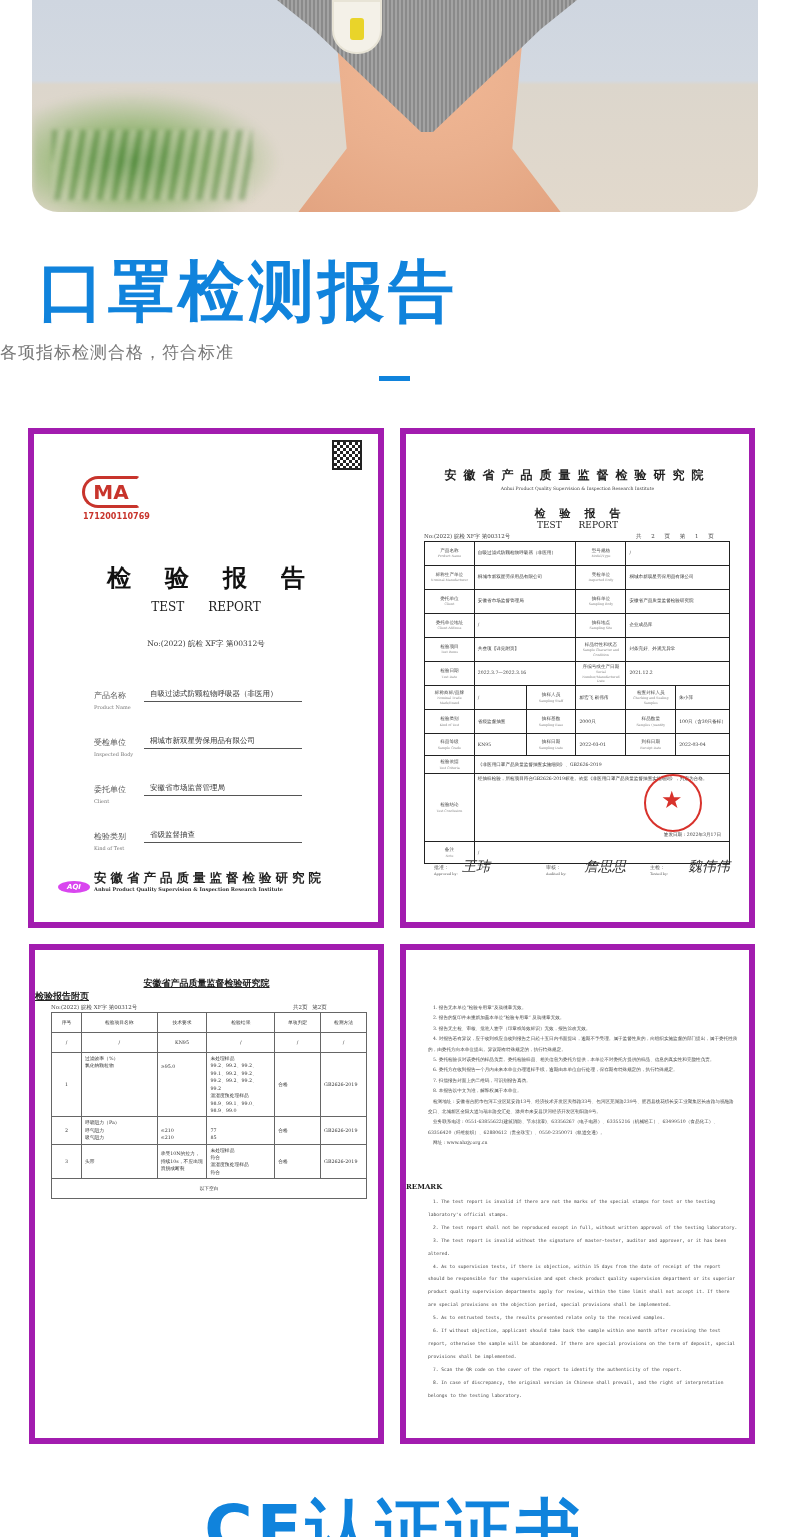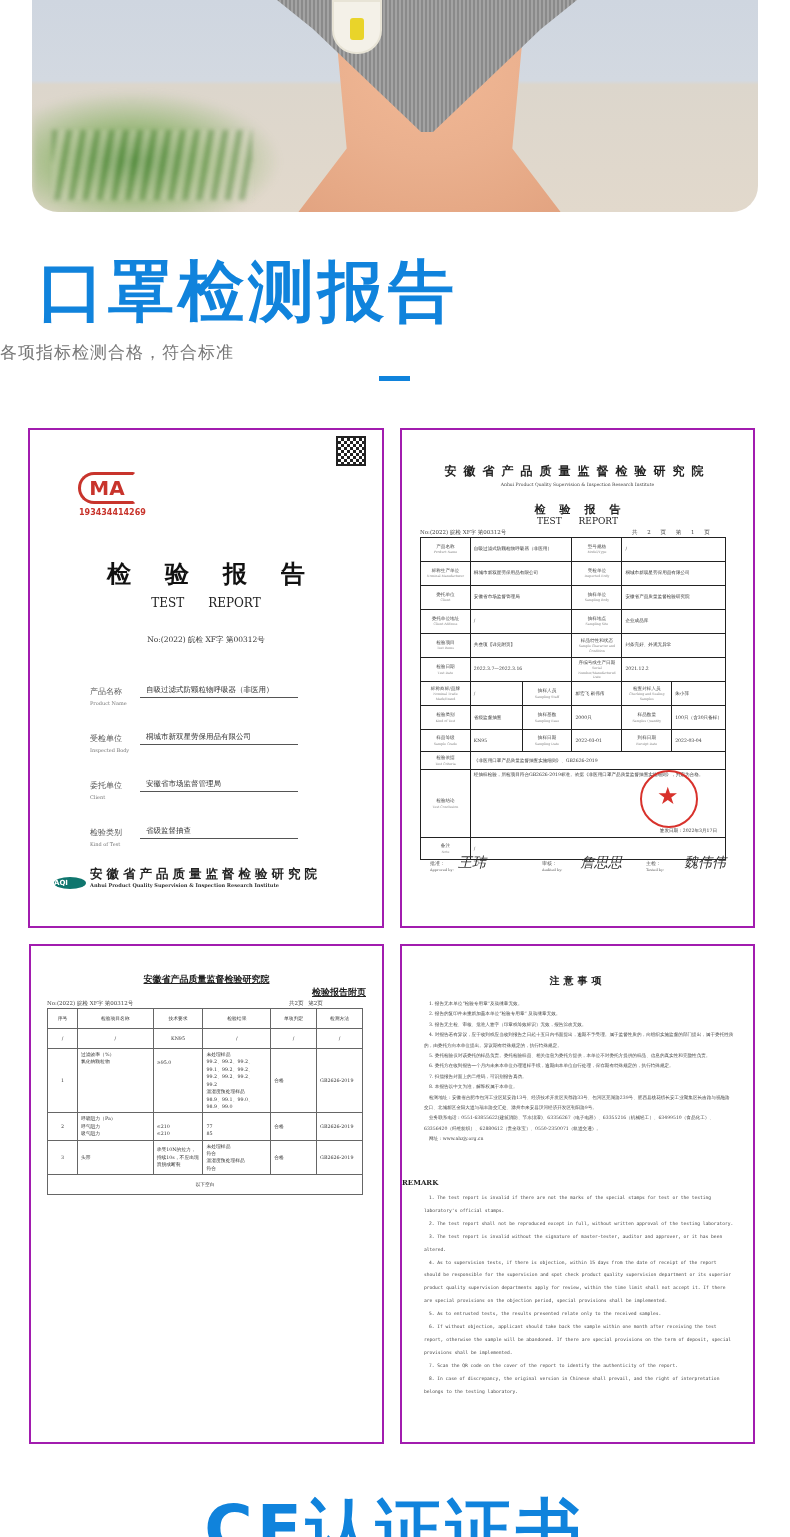--- a/index.html
+++ b/index.html
@@ -24,40 +24,40 @@
   .hero .valve-y { position: absolute; left: 318px; top: 18px; width: 14px; height: 22px; background: #e9d42a; border-radius: 3px; }
 
   
   .title { position: absolute; left: 0; width: 790px; top: 252px; text-align: left; font-size: 66px; font-weight: bold; color: #1083dc; letter-spacing: 4px; line-height: 80px; font-family: "DejaVu Sans", sans-serif; margin-left: 38px; }
   .subtitle { position: absolute; left: 0; width: 790px; top: 341px; font-size: 17px; color: #777; letter-spacing: 1px; }
   .accent-bar { position: absolute; left: 379px; top: 376px; width: 31px; height: 5px; background: #1083dc; }
 
   .cta-title { position: absolute; left: 0; width: 790px; top: 1490px; text-align: center; font-size: 66px; font-weight: bold; color: #1083dc; letter-spacing: 4px; line-height: 80px; }
 
   
-  .card { position: absolute; background: #fff; border: 2px solid #a21caf; overflow: hidden; font-family: "DejaVu Serif", serif; color: #333; }
+  .card { position: absolute; background: #fff; border: 6px solid #a21caf; overflow: hidden; font-family: "DejaVu Serif", serif; color: #333; }
   .c1 { left: 28px; top: 428px; width: 356px; height: 500px; }
   .c2 { left: 400px; top: 428px; width: 355px; height: 500px; }
   .c3 { left: 29px; top: 944px; width: 355px; height: 500px; }
   .c4 { left: 400px; top: 944px; width: 355px; height: 500px; }
 
   
   .qr { position: absolute; right: 16px; top: 6px; width: 30px; height: 30px;
     background: repeating-conic-gradient(#222 0 25%, #fff 0 50%) 0 0/6px 6px; border: 2px solid #222; }
   .cma { position: absolute; left: 48px; top: 42px; width: 58px; height: 32px; border: 3px solid #c8342c; border-radius: 18px 4px 4px 18px; border-right-color: transparent;
      color: #c8342c; font-weight: bold; font-size: 20px; line-height: 26px; text-align: center; font-family: "DejaVu Sans", sans-serif; }
   .cma-no { position: absolute; left: 49px; top: 78px; font-size: 8px; font-weight: bold; color: #c8342c; font-family: "DejaVu Sans", sans-serif; }
   .cov-title { position: absolute; left: 0; right: 0; top: 128px; text-align: center; font-size: 24px; font-weight: bold; letter-spacing: 34px; padding-left: 34px; color: #111; font-family: "DejaVu Sans", sans-serif; }
   .cov-sub { position: absolute; left: 0; right: 0; top: 166px; text-align: center; font-size: 12px; word-spacing: 20px; color: #222; }
   .cov-no { position: absolute; left: 0; right: 0; top: 205px; text-align: center; font-size: 7.5px; color: #333; }
   .field { position: absolute; left: 60px; width: 250px; }
   .field .lbl { position: absolute; left: 0; top: 0; font-size: 8px; color: #555; }
   .field .lbl-en { position: absolute; left: 0; top: 14px; font-size: 5px; color: #777; }
   .field .val { position: absolute; left: 50px; top: -1px; width: 158px; border-bottom: 1px solid #555; font-size: 7.5px; padding: 0 0 2px 6px; color: #333; white-space: nowrap; }
-  .inst-logo { position: absolute; left: 24px; top: 447px; width: 32px; height: 12px; border-radius: 50%; background: #0f766e; color: #fff; font-size: 7px; font-weight: bold; text-align: left; line-height: 12px; font-family: "DejaVu Sans", sans-serif; }
+  .inst-logo { position: absolute; left: 24px; top: 447px; width: 32px; height: 12px; border-radius: 50%; background: #d946ef; color: #fff; font-size: 7px; font-weight: bold; text-align: center; line-height: 12px; font-style: italic; font-family: "DejaVu Sans", sans-serif; }
   .inst-cn { position: absolute; left: 60px; top: 436px; font-size: 12.5px; letter-spacing: 4px; color: #222; font-family: "DejaVu Sans", sans-serif; font-weight: bold; }
   .inst-en { position: absolute; left: 60px; top: 452px; font-size: 5px; font-weight: bold; color: #333; }
 
   
   .rp-cn { position: absolute; left: 0; right: 0; top: 33px; text-align: center; font-size: 12px; font-weight: bold; letter-spacing: 7px; color: #222; }
   .rp-en { position: absolute; left: 0; right: 0; top: 52px; text-align: center; font-size: 4.5px; color: #444; }
   .rp-title { position: absolute; left: 0; right: 0; top: 72px; text-align: center; font-size: 11px; font-weight: bold; letter-spacing: 14px; padding-left: 14px; color: #222; }
   .rp-title-en { position: absolute; left: 0; right: 0; top: 86px; text-align: center; font-size: 9px; word-spacing: 14px; color: #222; }
   .rp-no { position: absolute; left: 18px; top: 99px; font-size: 5.5px; color: #444; }
   .rp-page { position: absolute; left: 230px; top: 99px; font-size: 5.5px; color: #444; word-spacing: 8px; }
@@ -66,21 +66,21 @@
   table.rp td.k { text-align: center; color: #444; }
   table.rp td.k small { display: block; font-size: 3.2px; color: #888; }
   .stamp { position: absolute; left: 238px; top: 340px; width: 58px; height: 58px; border: 2px solid #d8322c; border-radius: 50%; }
   .stamp .star { position: absolute; left: 15px; top: 12px; font-size: 24px; color: #d8322c; line-height: 24px; }
   .sig-row { position: absolute; left: 28px; top: 430px; width: 300px; font-size: 5px; color: #555; }
   .sig-row span { position: absolute; text-align: right; }
   .sig { font-family: "DejaVu Serif", serif; font-style: italic; font-size: 14px; color: #333; }
 
   
   .ap-cn { position: absolute; left: 0; right: 0; top: 27px; text-align: center; font-size: 9px; font-weight: bold; text-decoration: underline; color: #222; }
-  .ap-title { position: absolute; left: 0; right: 16px; top: 40px; text-align: right; font-size: 9px; font-weight: bold; text-decoration: underline; color: #222; }
+  .ap-title { position: absolute; left: 0; right: 16px; top: 40px; text-align: left; font-size: 9px; font-weight: bold; text-decoration: underline; color: #222; }
   .ap-no { position: absolute; left: 16px; top: 54px; font-size: 5.5px; color: #444; }
   .ap-page { position: absolute; left: 258px; top: 54px; font-size: 5.5px; color: #444; word-spacing: 3px; }
   table.ap { position: absolute; left: 16px; top: 62px; width: 316px; border-collapse: collapse; font-size: 4.8px; color: #333; }
   table.ap td, table.ap th { border: 1px solid #666; padding: 2px 3px; font-weight: normal; line-height: 1.55; vertical-align: middle; }
   table.ap th { height: 20px; text-align: center; }
   table.ap td.c { text-align: center; }
 
   
   .nt-title { position: absolute; left: 0; right: 0; top: 28px; text-align: center; font-size: 10px; font-weight: bold; letter-spacing: 4px; color: #222; font-family: "DejaVu Sans", sans-serif; }
   .nt-list { position: absolute; left: 22px; top: 53px; width: 310px; font-size: 4.6px; line-height: 10.4px; color: #444; }
@@ -101,21 +101,21 @@
   <div class="valve-y"></div>
 </div>
 
 <div class="title">口罩检测报告</div>
 <div class="subtitle">各项指标检测合格，符合标准</div>
 <div class="accent-bar"></div>
 
 <div class="card c1">
   <div class="qr"></div>
   <div class="cma">MA</div>
-  <div class="cma-no">193434414269</div>
+  <div class="cma-no">171200110769</div>
   <div class="cov-title">检验报告</div>
   <div class="cov-sub">TEST REPORT</div>
   <div class="cov-no">No:(2022) 皖检 XF字 第00312号</div>
 
   <div class="field" style="top:256px;">
     <span class="lbl">产品名称</span>
     <span class="lbl-en">Product Name</span>
     <span class="val">自吸过滤式防颗粒物呼吸器（非医用）</span>
   </div>
   <div class="field" style="top:303px;">
@@ -325,21 +325,20 @@
       <td>GB2626-2019</td>
     </tr>
     <tr style="height:20px">
       <td colspan="6" class="c">以下空白</td>
     </tr>
   </tbody>
     </table>
 </div>
 
 <div class="card c4">
-  <div class="nt-title">注意事项</div>
   <div class="nt-list">
     <p>1. 报告无本单位“检验专用章”及骑缝章无效。</p>
     <p>2. 报告的复印件未重新加盖本单位“检验专用章” 及骑缝章无效。</p>
     <p>3. 报告无主检、审核、批准人签字（印章或等效标识）无效，报告涂改无效。</p>
     <p>4. 对报告若有异议，应于收到或应当收到报告之日起十五日内书面提出，逾期不予受理。属于监督性质的，向组织实施监督的部门提出，属于委托性质的，由委托方向本单位提出。异议期有特殊规定的，执行特殊规定。</p>
     <p>5. 委托检验仅对该委托的样品负责。委托检验样品、相关信息为委托方提供，本单位不对委托方提供的样品、信息的真实性和完整性负责。</p>
     <p>6. 委托方在收到报告一个月内未来本单位办理退样手续，逾期由本单位自行处理，保存期有特殊规定的，执行特殊规定。</p>
     <p>7. 扫描报告封面上的二维码，可识别报告真伪。</p>
     <p>8. 本报告以中文为准，解释权属于本单位。</p>
     <p>检测地址：安徽省合肥市包河工业区延安路13号、经济技术开发区天都路33号、包河区芜湖路239号、肥西县桃花镇长安工业聚集区长吉路与祝融路交口、北城新区金阳大道与瑞丰路交汇处、滁州市来安县汊河经济开发区朝阳路9号。</p>

